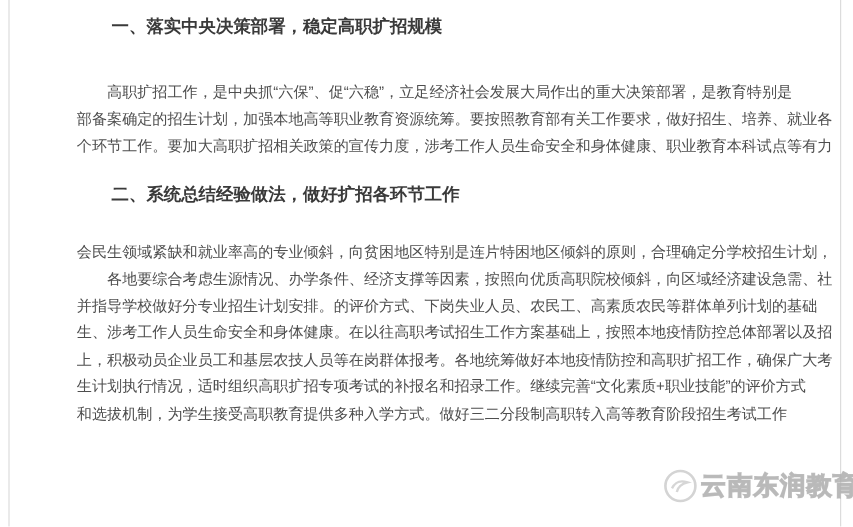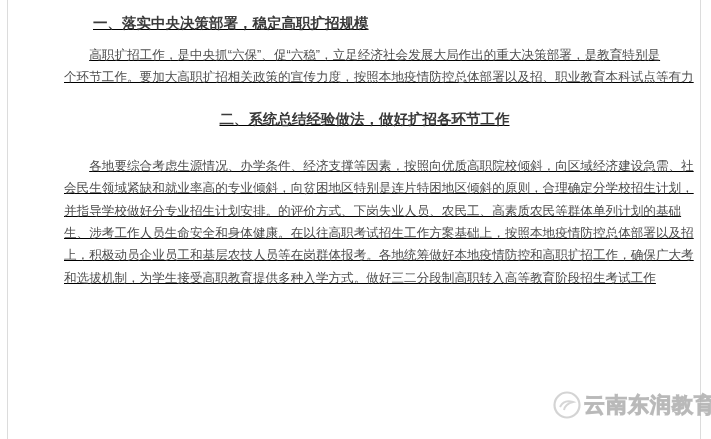--- a/index.html
+++ b/index.html
@@ -21,36 +21,35 @@
     background: #dcdcdc;
   }
   .v-border.left  { left: 7px; }
   .v-border.right { left: 700px; }
 
   .article {
     position: absolute;
     left: 64px;
     top: 0;
     width: 572px;
-    text-decoration: underline;
   }
 
   .section-heading {
     font-size: 14.5px;
     font-weight: bold;
     color: #3a3a3a;
     line-height: 21px;
     text-indent: 2em;
     white-space: nowrap;
   }
   .heading-1 { margin-top: 13px; }
-  .heading-2 { margin-top: 20px; text-align: center; }
+  .heading-2 { margin-top: 20px; }
 
   .paragraph { margin: 0; }
-  .para-1 { margin-top: 10px; }
+  .para-1 { margin-top: 32px; }
   .para-2 { margin-top: 25px; }
 
   .para-line {
     font-size: 12.6px;
     color: #4e4e4e;
     line-height: 22.4px;
     height: 22.4px;
     white-space: nowrap;
     letter-spacing: 0px;
   }
@@ -87,31 +86,33 @@
 
   <div class="v-border left"></div>
   <div class="v-border right"></div>
 
   <div class="article">
 
     <div class="section-heading heading-1">一、落实中央决策部署，稳定高职扩招规模</div>
 
     <div class="paragraph para-1">
         <div class="para-line first-line">高职扩招工作，是中央抓“六保”、促“六稳”，立足经济社会发展大局作出的重大决策部署，是教育特别是</div>
-        <div class="para-line">个环节工作。要加大高职扩招相关政策的宣传力度，按照本地疫情防控总体部署以及招、职业教育本科试点等有力</div>
+        <div class="para-line">部备案确定的招生计划，加强本地高等职业教育资源统筹。要按照教育部有关工作要求，做好招生、培养、就业各</div>
+        <div class="para-line">个环节工作。要加大高职扩招相关政策的宣传力度，涉考工作人员生命安全和身体健康、职业教育本科试点等有力</div>
       </div>
 
     <div class="section-heading heading-2">二、系统总结经验做法，做好扩招各环节工作</div>
 
     <div class="paragraph para-2">
+        <div class="para-line">会民生领域紧缺和就业率高的专业倾斜，向贫困地区特别是连片特困地区倾斜的原则，合理确定分学校招生计划，</div>
         <div class="para-line first-line">各地要综合考虑生源情况、办学条件、经济支撑等因素，按照向优质高职院校倾斜，向区域经济建设急需、社</div>
-        <div class="para-line">会民生领域紧缺和就业率高的专业倾斜，向贫困地区特别是连片特困地区倾斜的原则，合理确定分学校招生计划，</div>
         <div class="para-line">并指导学校做好分专业招生计划安排。的评价方式、下岗失业人员、农民工、高素质农民等群体单列计划的基础</div>
         <div class="para-line">生、涉考工作人员生命安全和身体健康。在以往高职考试招生工作方案基础上，按照本地疫情防控总体部署以及招</div>
         <div class="para-line">上，积极动员企业员工和基层农技人员等在岗群体报考。各地统筹做好本地疫情防控和高职扩招工作，确保广大考</div>
+        <div class="para-line">生计划执行情况，适时组织高职扩招专项考试的补报名和招录工作。继续完善“文化素质+职业技能”的评价方式</div>
         <div class="para-line">和选拔机制，为学生接受高职教育提供多种入学方式。做好三二分段制高职转入高等教育阶段招生考试工作</div>
       </div>
 
   </div>
 
   <div class="watermark">
     <span class="watermark-logo">
       <svg viewBox="0 0 30 30" width="30" height="30">
         <circle cx="15" cy="15" r="12.5" fill="none" stroke="#c6c6c6" stroke-width="2.2"></circle>
         <path d="M8 17 C 11 11, 15 10, 21 12 C 17 13, 13 15, 12 20" fill="none" stroke="#c9c9c9" stroke-width="2"></path>

